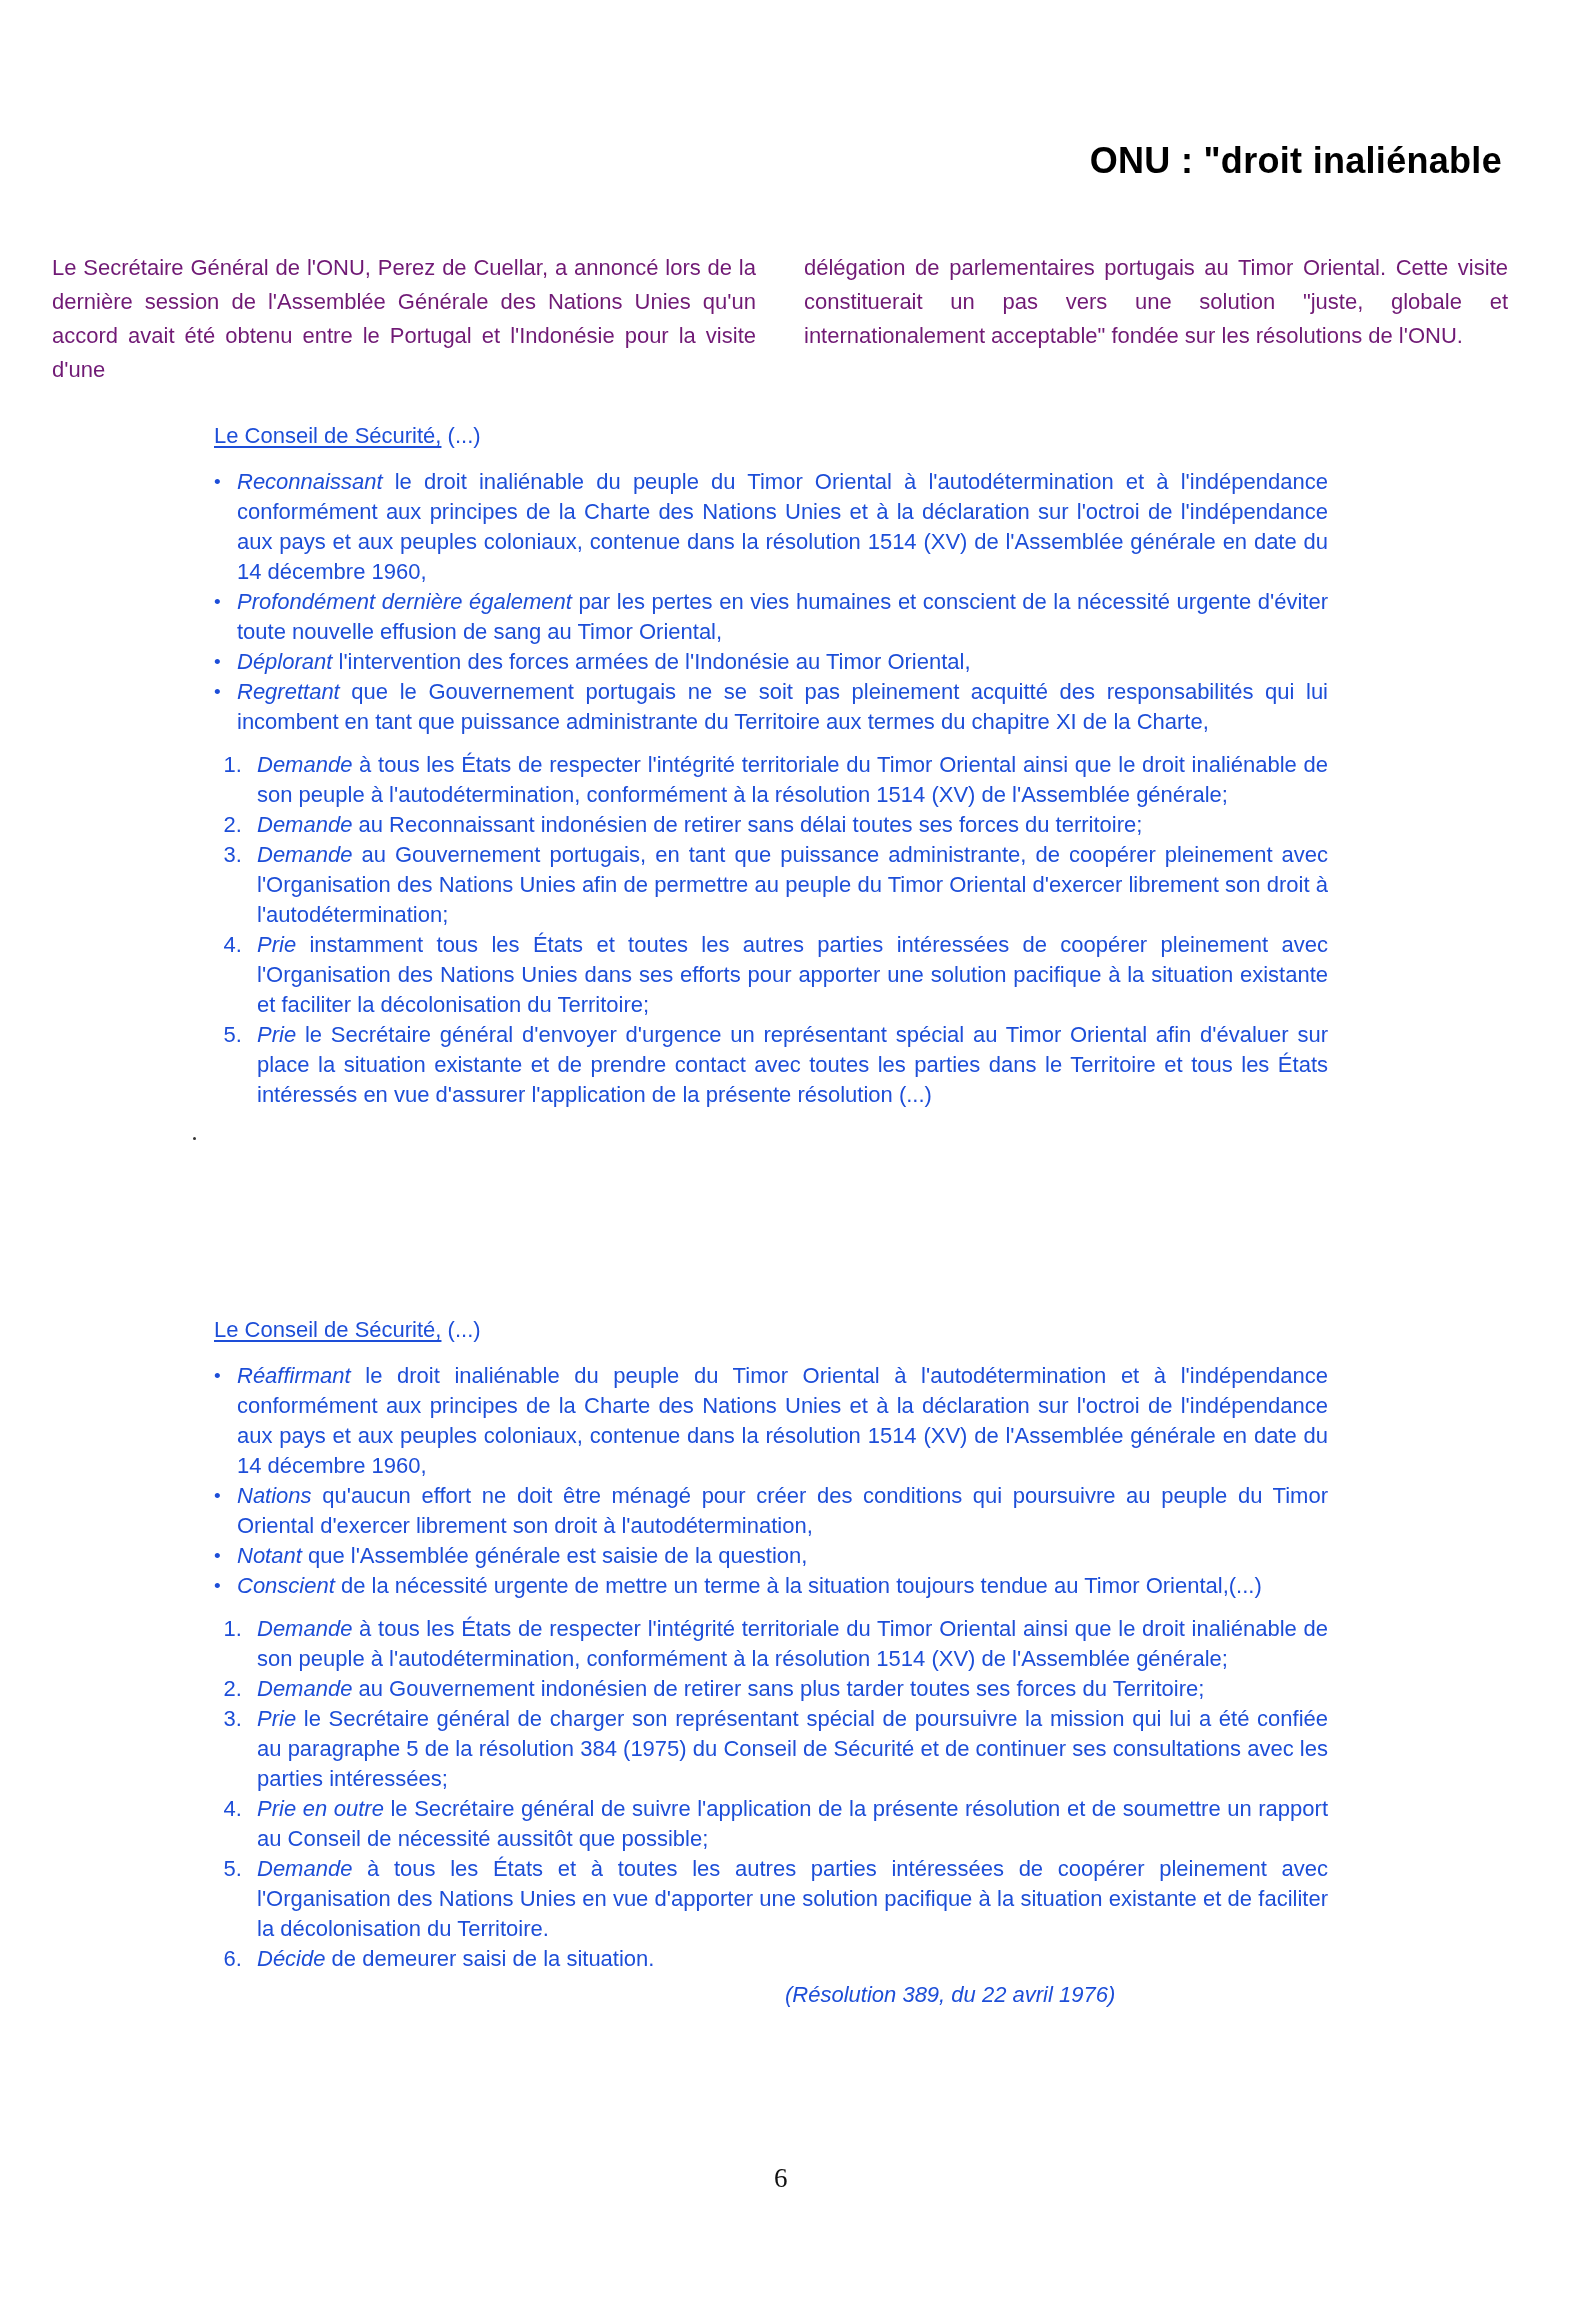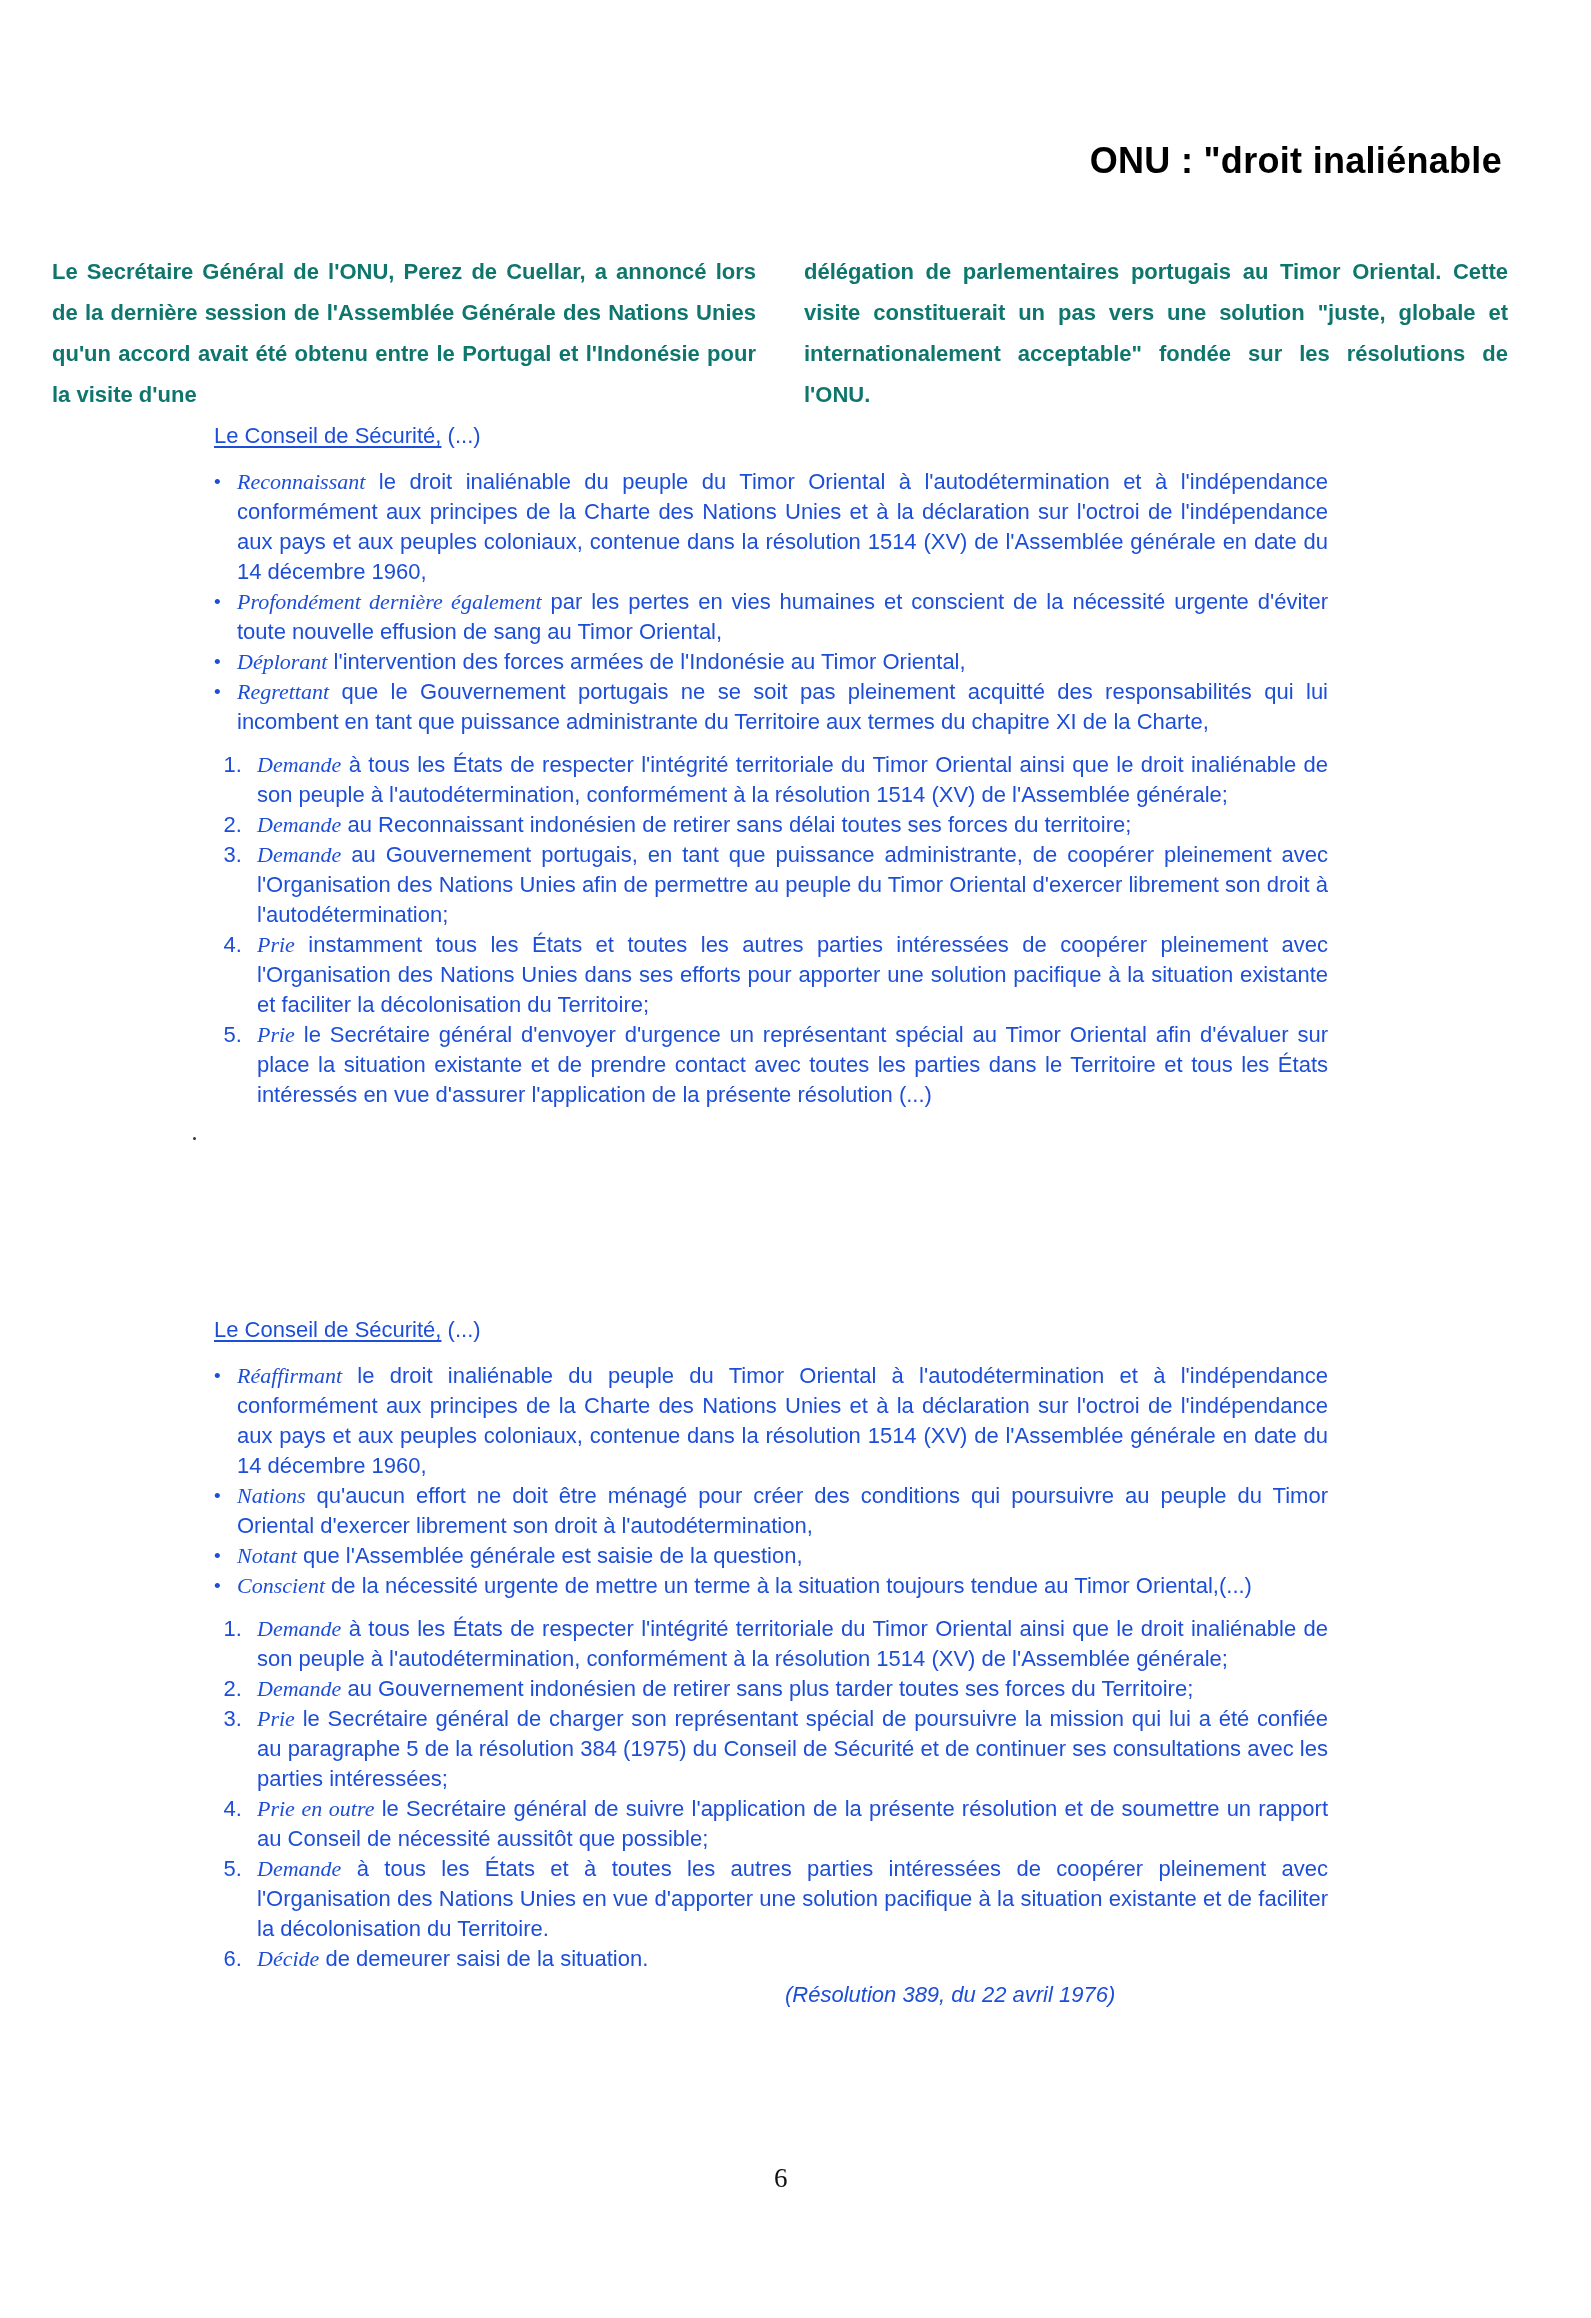--- a/index.html
+++ b/index.html
@@ -6,22 +6,22 @@
   body {
     width: 1591px; height: 2319px; position: relative; overflow: hidden;
     color: #111; font-family: "Liberation Sans", sans-serif;
   }
   .title {
     position: absolute; right: 89px; top: 140px;
     font-size: 36px; font-weight: bold; letter-spacing: 0.3px; color: #000;
   }
   .intro {
     position: absolute; top: 251px; width: 704px;
-    font-size: 22px; font-weight: bold; line-height: 41px;
-    text-align: justify; color: #0f766e;
+    font-size: 22px; font-weight: normal; line-height: 34px;
+    text-align: justify; color: #701a75;
   }
   .intro.left { left: 52px; }
   .intro.right { left: 804px; width: 704px; }
   .resolution {
     position: absolute; left: 214px; width: 1114px;
     font-size: 22px; line-height: 30px; color: #1d4ed8;
   }
   .res1 { top: 421px; }
   .res2 { top: 1315px; }
   .heading {
@@ -35,21 +35,21 @@
   ul.bullets li::before {
     content: "\2022"; position: absolute; left: 0; top: 0; font-size: 19px;
   }
   ol.points { list-style: none; margin: 13.4px 0 0 0; padding: 0; }
   ol.points li {
     position: relative; padding-left: 43px; text-align: justify;
   }
   ol.points li .num {
     position: absolute; left: 9.4px; top: 0;
   }
-  em { font-style: italic; font-family: Liberation Serif, serif; }
+  em { font-style: italic; }
   .citation {
     font-style: italic; margin-top: 5.4px; padding-left: 571px;
   }
   .page-number {
     position: absolute; left: 774px; top: 2163px;
     font-family: "Liberation Serif", serif; font-size: 27px; color: #111;
   }
   .stray-dot {
     position: absolute; left: 193px; top: 1137px; width: 3.4px; height: 3.4px;
     background: #333; border-radius: 50%;

